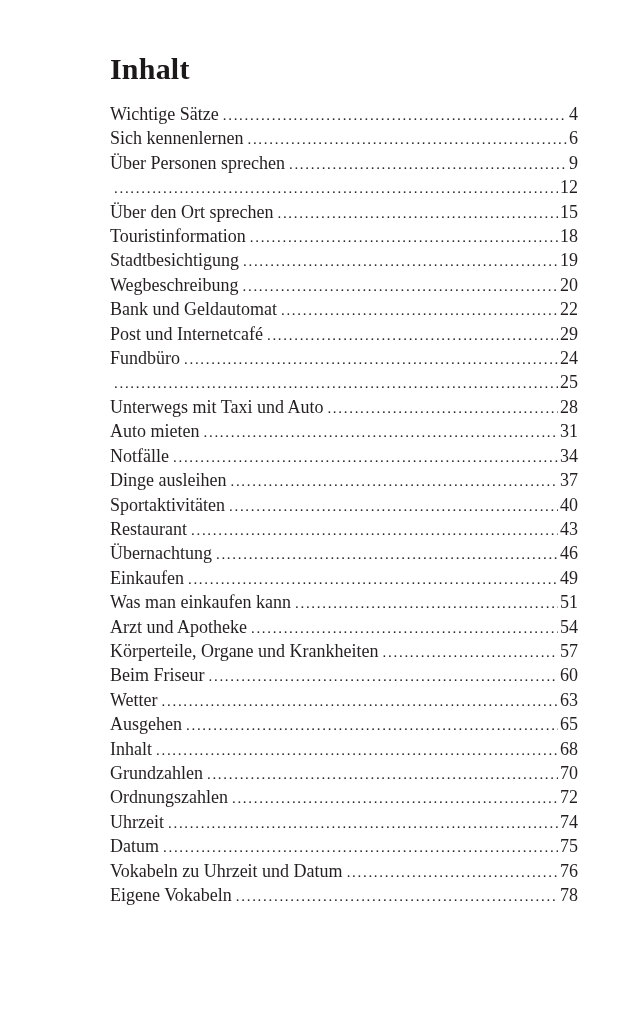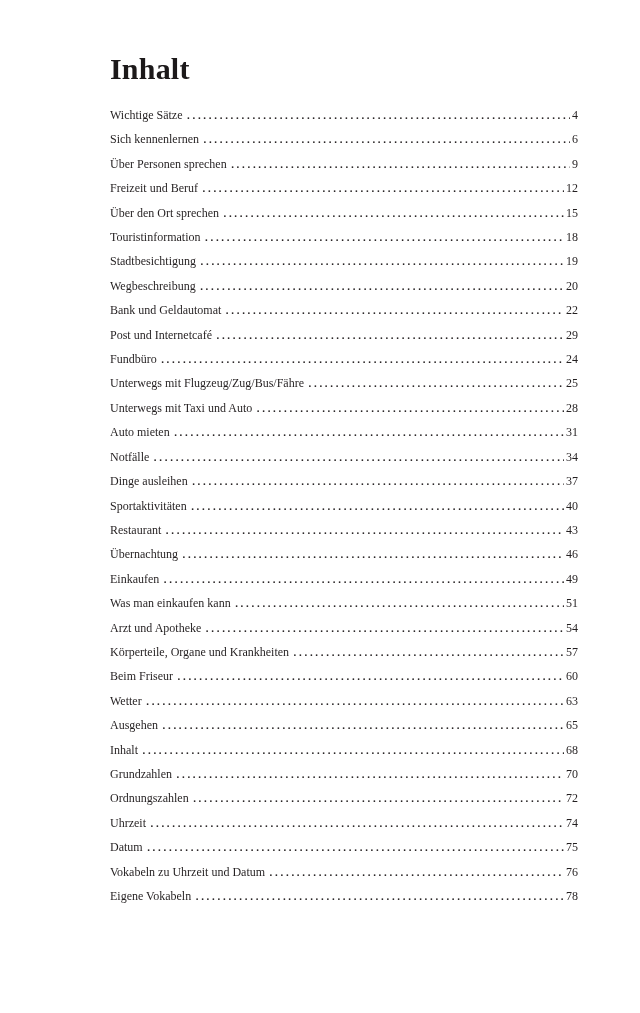--- a/index.html
+++ b/index.html
@@ -28,21 +28,21 @@
     font-weight: 700;
     letter-spacing: 0.2px;
     color: #1c191a;
   }
   .toc-list {
     width: 100%;
   }
   .toc-row {
     display: flex;
     align-items: baseline;
-    font-size: 12px;
+    font-size: 18px;
     line-height: 23.4px;
     white-space: nowrap;
   }
   .toc-label {
     flex: 0 0 auto;
   }
   .toc-dots {
     flex: 1 1 auto;
     overflow: hidden;
     margin: 0 2px 0 4px;
@@ -76,21 +76,20 @@
     <span class="toc-page">6</span>
   </div>
 
   <div class="toc-row">
     <span class="toc-label">Über Personen sprechen</span>
     <span class="toc-dots"></span>
     <span class="toc-page">9</span>
   </div>
 
   <div class="toc-row">
-    <span class="toc-label">Freizeit und Beruf</span>
     <span class="toc-dots"></span>
     <span class="toc-page">12</span>
   </div>
 
   <div class="toc-row">
     <span class="toc-label">Über den Ort sprechen</span>
     <span class="toc-dots"></span>
     <span class="toc-page">15</span>
   </div>
 
@@ -124,21 +123,20 @@
     <span class="toc-page">29</span>
   </div>
 
   <div class="toc-row">
     <span class="toc-label">Fundbüro</span>
     <span class="toc-dots"></span>
     <span class="toc-page">24</span>
   </div>
 
   <div class="toc-row">
-    <span class="toc-label">Unterwegs mit Flugzeug/Zug/Bus/Fähre</span>
     <span class="toc-dots"></span>
     <span class="toc-page">25</span>
   </div>
 
   <div class="toc-row">
     <span class="toc-label">Unterwegs mit Taxi und Auto</span>
     <span class="toc-dots"></span>
     <span class="toc-page">28</span>
   </div>
 

